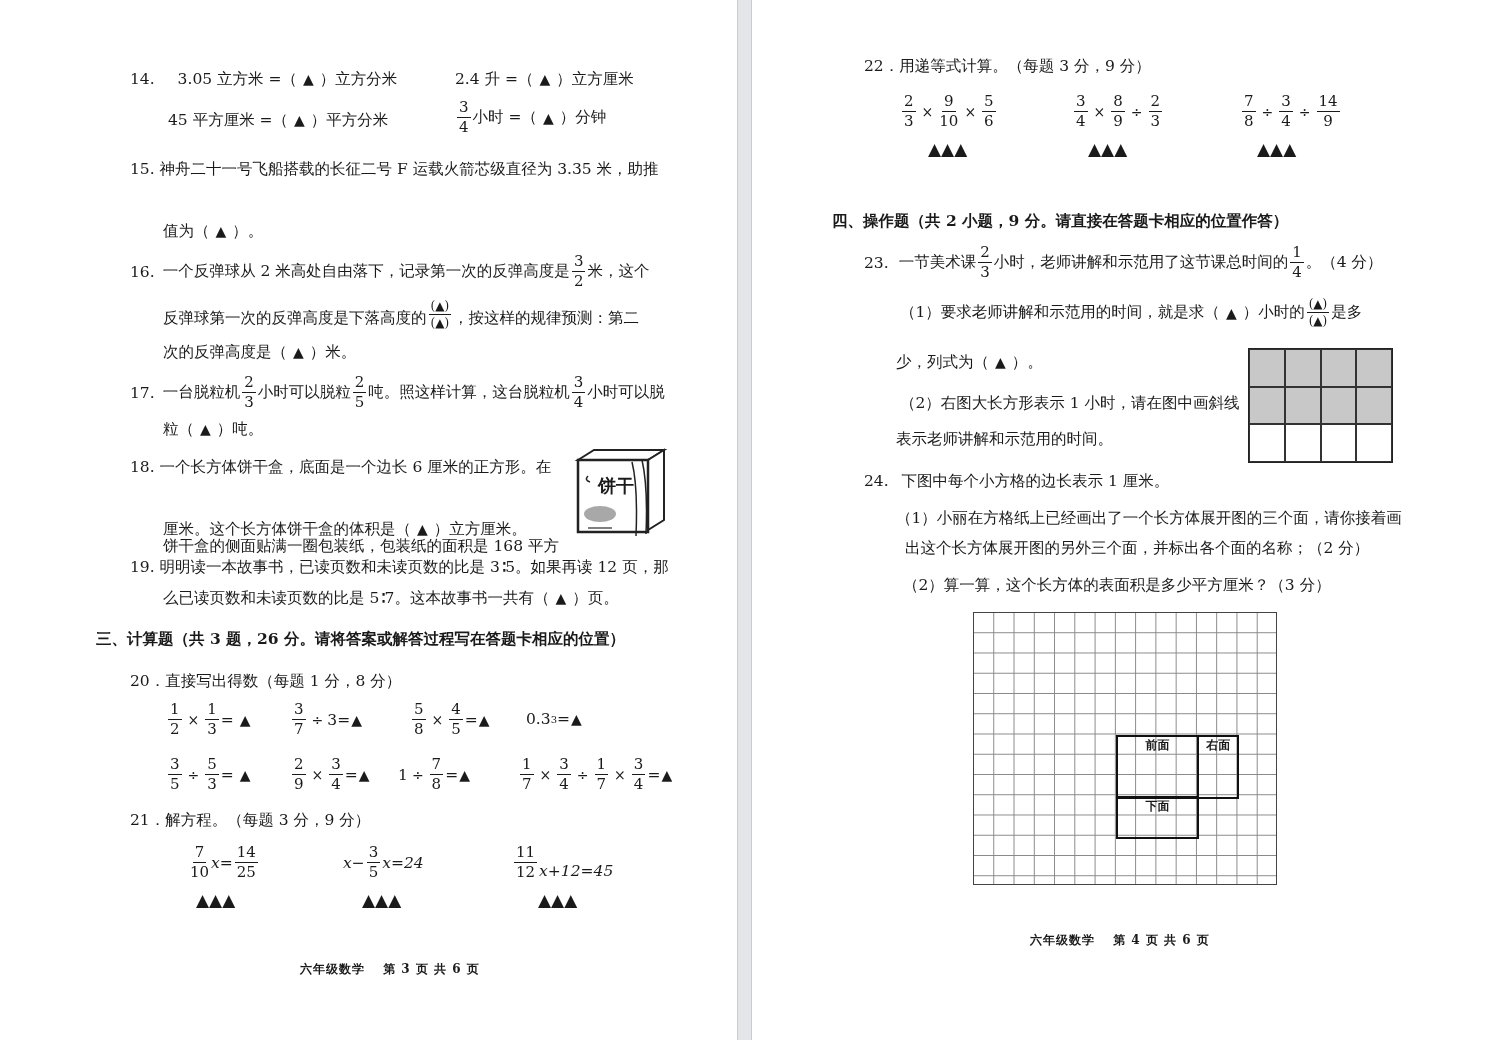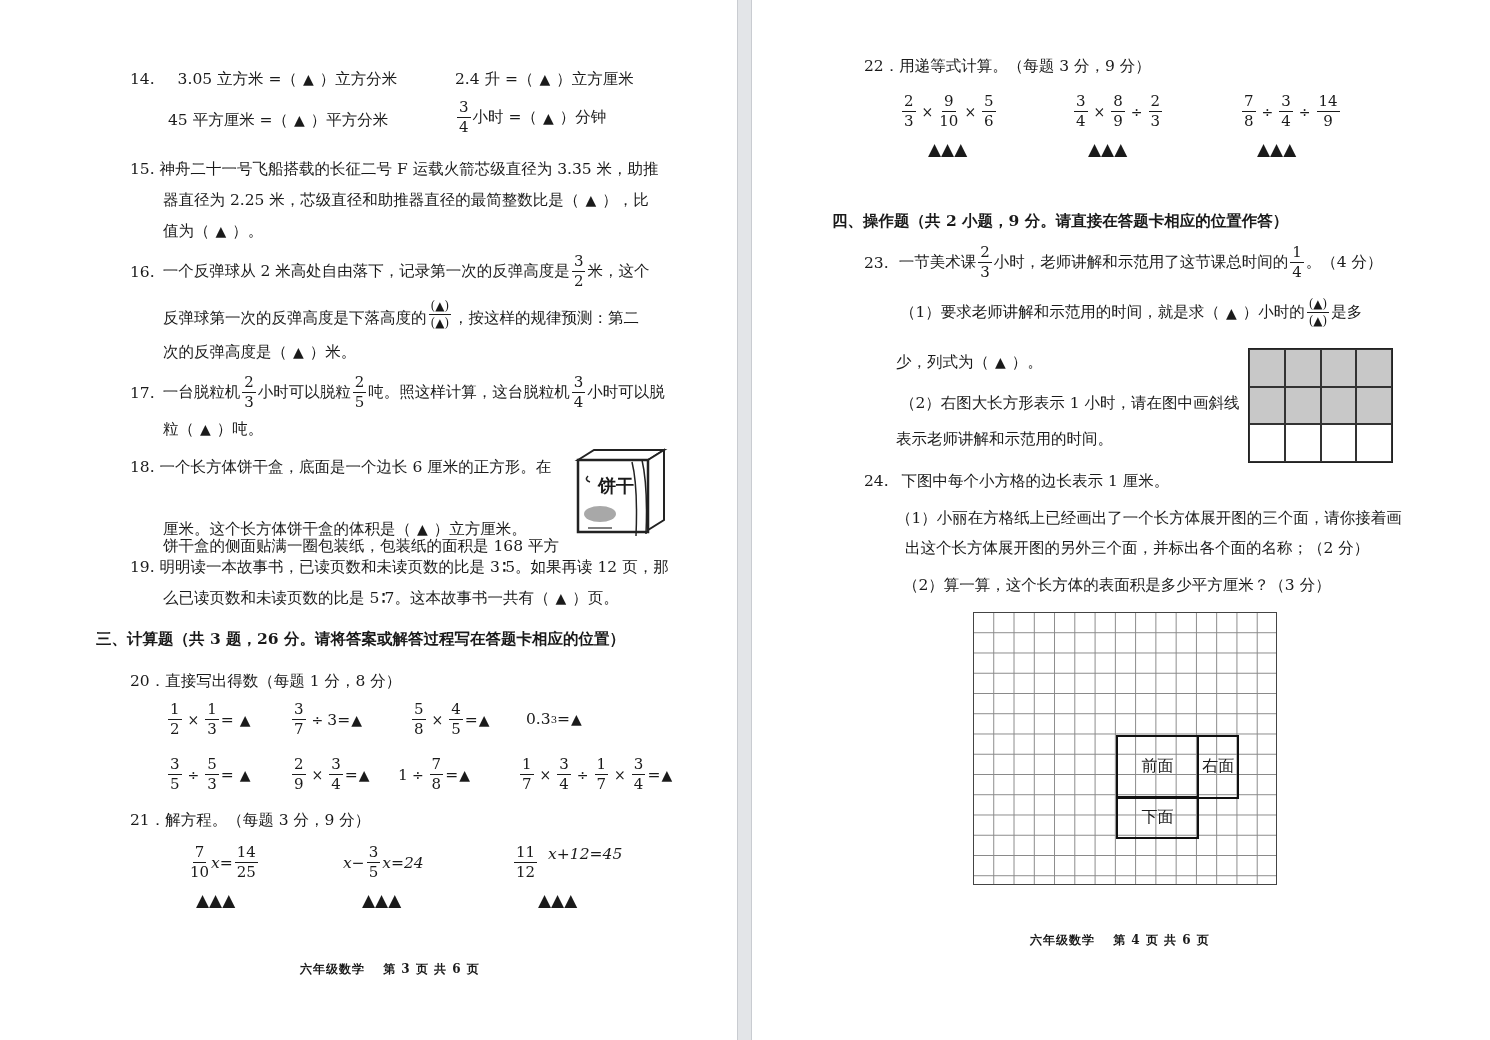--- a/index.html
+++ b/index.html
@@ -26,21 +26,21 @@
   #time-grid .cell { border: 1px solid #333; }
   #time-grid .cell.shaded { background: #c8c8c8; }
   
   #square-grid { position: absolute; left: 973px; top: 612px; width: 304px; height: 273px; border: 1.5px solid #444; overflow: hidden;
     background-image:
       linear-gradient(to right, #888 1px, transparent 1px),
       linear-gradient(to bottom, #888 1px, transparent 1px);
     background-size: 20.27px 20.25px;
     background-position: -1px -1px;
   }
-  .face { position: absolute; border: 2.5px solid #111; display: flex; align-items: center; justify-content: center; font-size: 16px; font-weight: normal; }
+  .face { position: absolute; border: 2.5px solid #111; display: flex; align-items: flex-start; justify-content: center; font-size: 12px; font-weight: bold; }
   
   #biscuit-box { position: absolute; left: 574px; top: 446px; width: 94px; height: 92px; }
 </style>
 </head>
 <body>
 
 <div class="page" id="page-left">
 
   <div class="line" style="left:130px;top:69px;">
     <span>14.</span>
@@ -58,23 +58,20 @@
         <span class="den">4</span>
       </span>
     <span>小时 =（</span>
       <span class="tri">▲</span>
       <span>）分钟</span>
   </div>
 
   <div class="line" style="left:130px;top:159px;">
     <span>15.</span>
     <span>神舟二十一号飞船搭载的长征二号 F 运载火箭芯级直径为 3.35 米，助推</span>
-  </div>
-  <div class="line" style="left:163px;top:190px;">
-    <span>器直径为 2.25 米，芯级直径和助推器直径的最简整数比是（</span><span class="tri">▲</span><span>），比</span>
   </div>
   <div class="line" style="left:163px;top:221px;">
     <span>值为（</span><span class="tri">▲</span><span>）。</span>
   </div>
 
   <div class="abs" style="left:130px;top:254px;display:flex;align-items:center;">
     <span>16.</span>
     <span style="margin-left:8px">一个反弹球从 2 米高处自由落下，记录第一次的反弹高度是</span>
     <span class="frac">
         <span class="num">3</span>
@@ -270,21 +267,21 @@
       </span>
   </div>
   <div class="abs" style="left:343px;top:845px;display:flex;align-items:center;">
     <span class="it">x−</span>
     <span class="frac">
         <span class="num">3</span>
         <span class="den">5</span>
       </span>
     <span class="it">x=24</span>
   </div>
-  <div class="abs" style="left:512px;top:845px;display:flex;align-items:flex-start;gap:9px;">
+  <div class="abs" style="left:512px;top:845px;display:flex;align-items:flex-end;">
     <span class="frac">
         <span class="num">11</span>
         <span class="den">12</span>
       </span>
     <span class="it">x+12=45</span>
   </div>
   <div class="tri-row" style="left:196px;top:890px;">▲▲▲</div>
   <div class="tri-row" style="left:362px;top:890px;">▲▲▲</div>
   <div class="tri-row" style="left:538px;top:890px;">▲▲▲</div>
 

